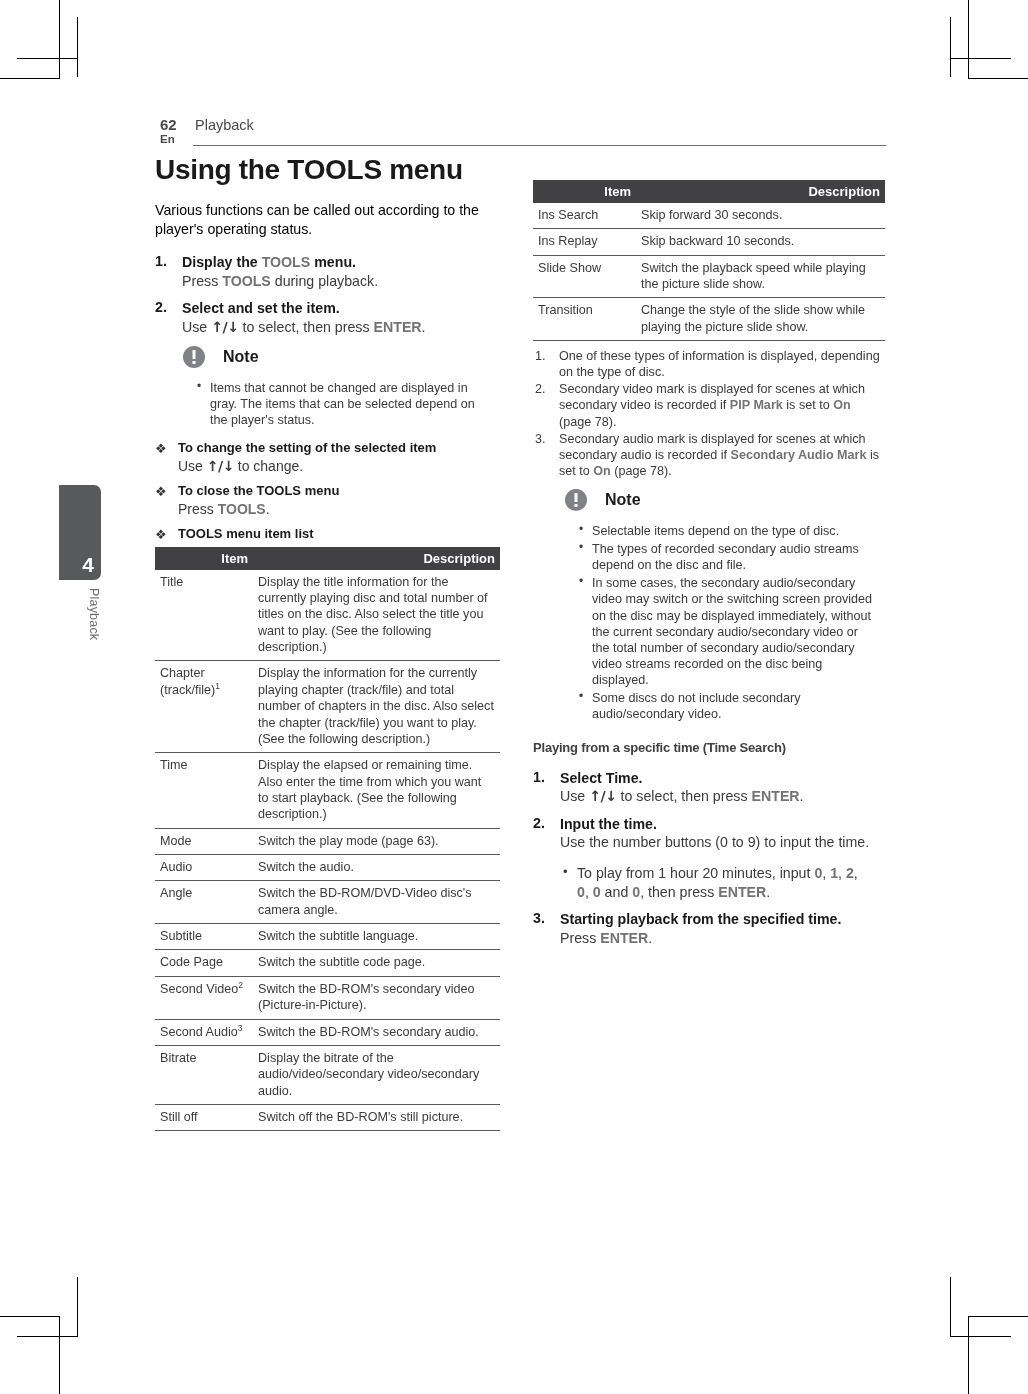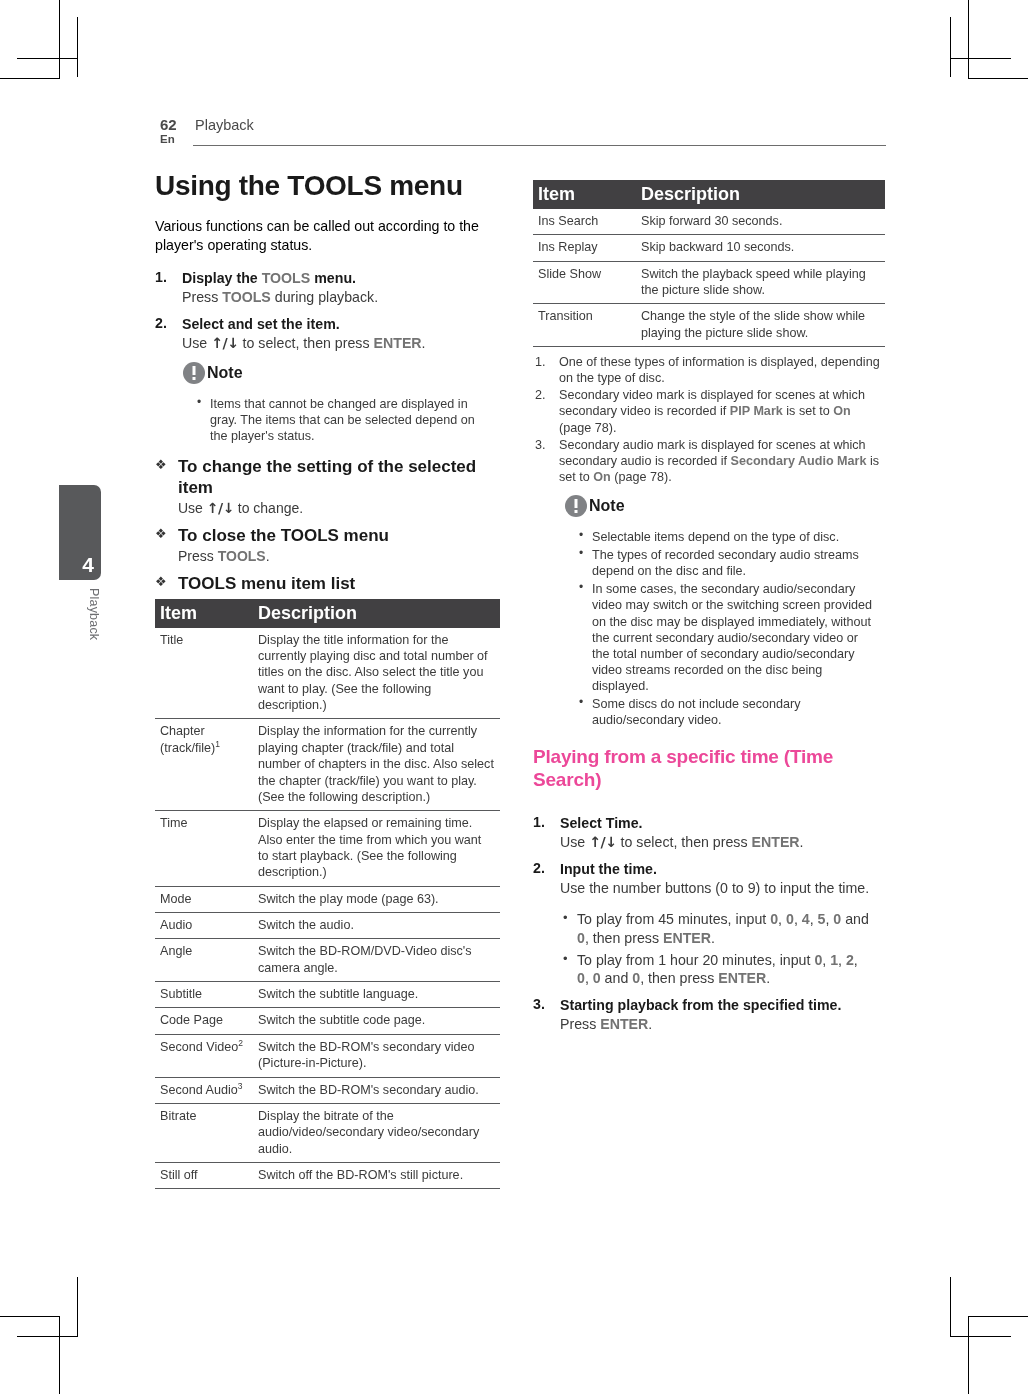--- a/index.html
+++ b/index.html
@@ -50,31 +50,31 @@
     position:absolute; left:59px; top:588px;
     width:42px;
     color:#6d6e71; font-size:12.5px;
     writing-mode:vertical-rl;
     text-orientation:mixed;
     letter-spacing:0.2px;
   }
 
   
   .col { position:absolute; width:345px; }
-  .col-left  { left:155px; top:170px; }
+  .col-left  { left:155px; top:154px; }
   .col-right { left:533px; top:178px; width:352px; }
 
   
   h1.sec-title {
     font-size:28px; font-weight:bold; margin:0 0 16px 0;
     line-height:1.12; letter-spacing:-0.3px; color:#1a1a1a;
   }
   h2.sub-title {
-    font-size:19px; font-weight:bold; margin:0 0 23px 0;
-    line-height:1.18; letter-spacing:-0.2px; color:#ec4899;
+    font-size:13px; font-weight:bold; margin:0 0 13px 0;
+    line-height:1.18; letter-spacing:-0.2px; color:#404040;
   }
 
   p.body { font-size:14.2px; line-height:1.33; margin:0 0 14px 0; color:#000000; }
 
   
   .step { position:relative; padding-left:27px; margin-bottom:9px; }
   .step .num {
     position:absolute; left:0; top:0;
     font-size:14.2px; font-weight:bold; color:#1a1a1a;
   }
@@ -82,27 +82,27 @@
   .step .sub  { font-size:14.2px; color:#3b3b3b; line-height:1.33; }
   b.kw { font-weight:bold; color:#737373; }
 
   
   .diamond-item { position:relative; padding-left:23px; margin-bottom:7px; }
   .diamond-item .dia {
     position:absolute; left:0; top:1px;
     font-size:13px; color:#333; line-height:1.3;
   }
   .diamond-item .dtitle {
-    font-size:17px; font-weight:bold; color:#1a1a1a; line-height:1.24;
+    font-size:13px; font-weight:bold; color:#1a1a1a; line-height:1.24;
   }
   .diamond-item .dbody { font-size:14px; color:#3b3b3b; line-height:1.33; margin-top:1px; }
 
   
   .note-block { margin:8px 0 10px 28px; }
-  .note-head { display:flex; align-items:center; gap:2px; margin-bottom:4px; }
+  .note-head { display:flex; align-items:center; gap:18px; margin-bottom:4px; }
   .note-icon {
     width:22px; height:22px; border-radius:50%; background:#808285;
     position:relative; flex:none;
   }
   .note-icon::before {
     content:""; position:absolute; left:50%; top:4px;
     transform:translateX(-50%);
     width:3px; height:9px; background:#fff;
   }
   .note-icon::after {
@@ -120,22 +120,22 @@
   ul.bullets li::before {
     content:"\2022"; position:absolute; left:2px; top:-1px; font-size:12px; color:#3b3b3b;
   }
 
   ul.bullets.big li { font-size:14.2px; line-height:1.33; padding-left:17px; margin-bottom:3px; }
   ul.bullets.big li::before { font-size:13px; left:3px; }
 
   
   table.itbl { border-collapse:collapse; width:100%; margin-top:2px; }
   table.itbl th {
-    background:#414042; color:#ffffff; font-size:18px; font-weight:bold;
-    text-align:left; padding:4px 5px 4px 5px;
+    background:#414042; color:#ffffff; font-size:13px; font-weight:bold;
+    text-align:right; padding:4px 5px 4px 5px;
   }
   table.itbl td {
     font-size:12.6px; line-height:1.30; color:#3b3b3b;
     padding:4px 5px 5px 5px; vertical-align:top;
     border-bottom:1px solid #58595b;
   }
   table.itbl tr:first-child td { border-top:none; }
   table.itbl td.c1 { width:98px; }
   table.itbl.rt td.c1 { width:103px; }
   sup { font-size:8.5px; vertical-align:super; line-height:0; }
@@ -348,21 +348,20 @@
     <div class="sub"><span>Use </span><span class="arrow">↑/↓</span><span> to select, then press </span><b class="kw">ENTER</b><span>.</span></div>
   </div>
 
   <div class="step" style="margin-bottom:4px;">
     <span class="num">2.</span>
     <div class="head">Input the time.</div>
     <div class="sub">Use the number buttons (0 to 9) to input the time.</div>
   </div>
 
   <ul class="bullets big" style="margin-left:27px; margin-bottom:8px;">
-    <li><span>To play from 45 minutes, input </span><b class="kw">0</b>, <b class="kw">0</b>, <b class="kw">4</b>, <b class="kw">5</b>, <b class="kw">0</b> and <b class="kw">0</b><span>, then press </span><b class="kw">ENTER</b><span>.</span></li>
     <li><span>To play from 1 hour 20 minutes, input </span><b class="kw">0</b>, <b class="kw">1</b>, <b class="kw">2</b>, <b class="kw">0</b>, <b class="kw">0</b> and <b class="kw">0</b><span>, then press </span><b class="kw">ENTER</b><span>.</span></li>
   </ul>
 
   <div class="step">
     <span class="num">3.</span>
     <div class="head">Starting playback from the specified time.</div>
     <div class="sub"><span>Press </span><b class="kw">ENTER</b><span>.</span></div>
   </div>
 
 </div>

